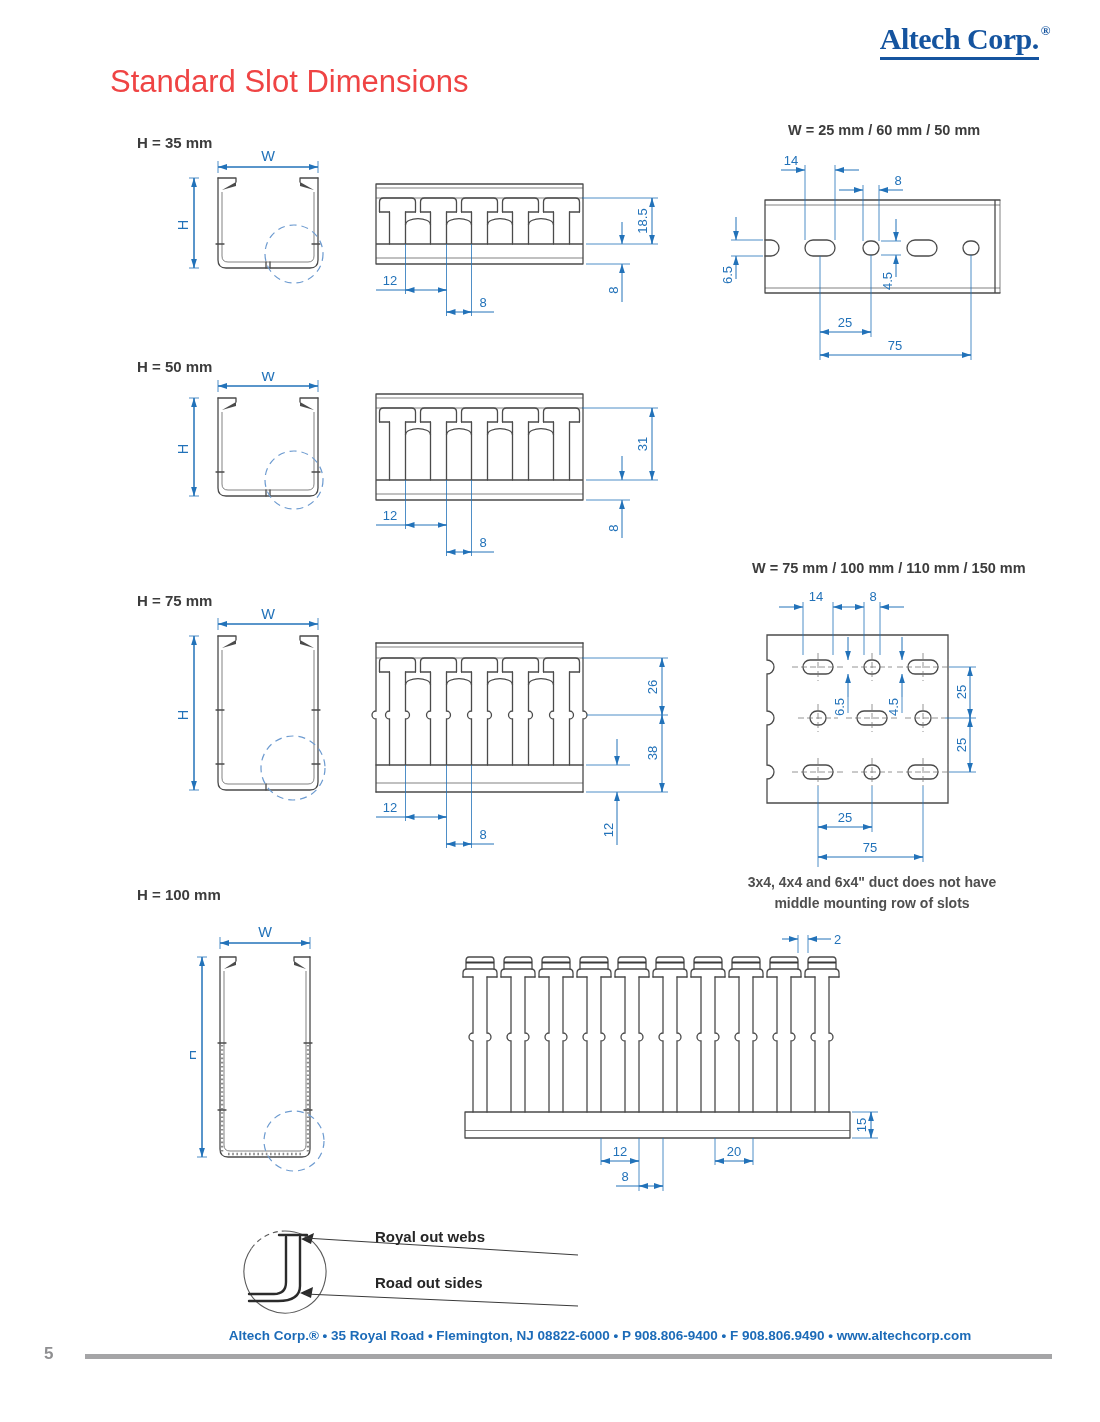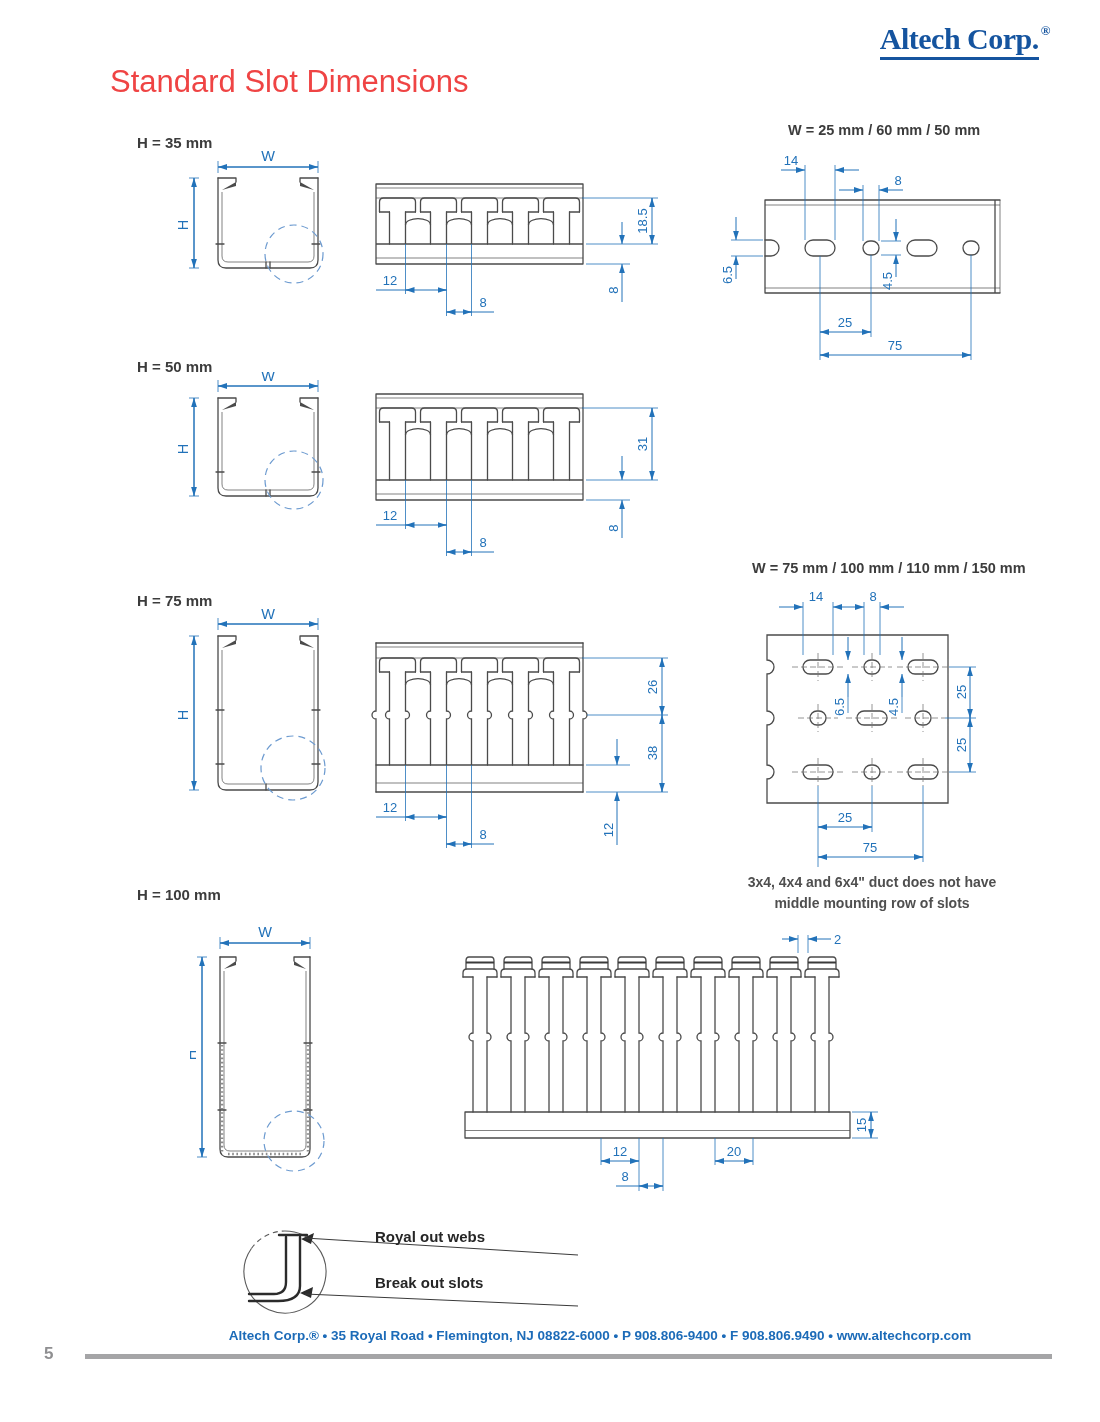--- a/index.html
+++ b/index.html
@@ -343,19 +343,19 @@
     <path class="cir" d="M18.4,34.5 A41,41 0 0 1 52,17" stroke-dasharray="5 4"></path>
     <path class="thk" d="M53,23 V68 Q53,80 41,80 H16"></path>
     <path class="thk" d="M67,23 V72 Q67,87 45,87 H16"></path>
     <path class="thk" d="M46,21 H74"></path>
     <polygon points="68,25 81,19 78,30" fill="#2b2b2b"></polygon>
     <polygon points="67,79 80,73 78,84" fill="#2b2b2b"></polygon>
     <path class="ldr" d="M72,24 L345,41"></path>
     <path class="ldr" d="M72,80 L345,92"></path>
   </svg>
   <div class="abs calloutlabel" style="left:375px;top:1228px;">Royal out webs</div>
-  <div class="abs calloutlabel" style="left:375px;top:1274px;">Break out slots</div>
+  <div class="abs calloutlabel" style="left:375px;top:1274px;">Road out sides</div>
 
   <div class="abs" id="pageno">5</div>
   <div class="abs" id="footbar"></div>
   <div class="abs" id="foottext">Altech Corp.® • 35 Royal Road • Flemington, NJ 08822-6000 • P 908.806-9400 • F 908.806.9490 • www.altechcorp.com</div>
 
 </div>
 
 </body></html>

